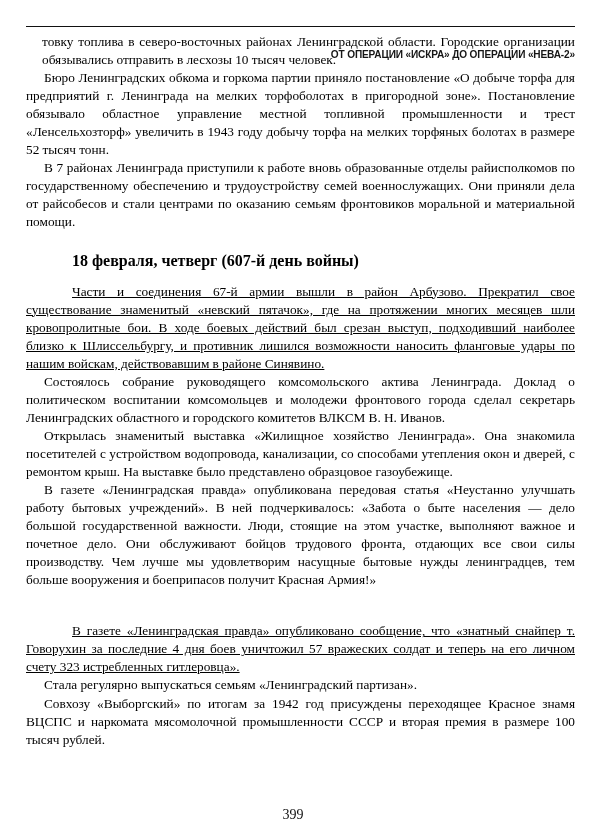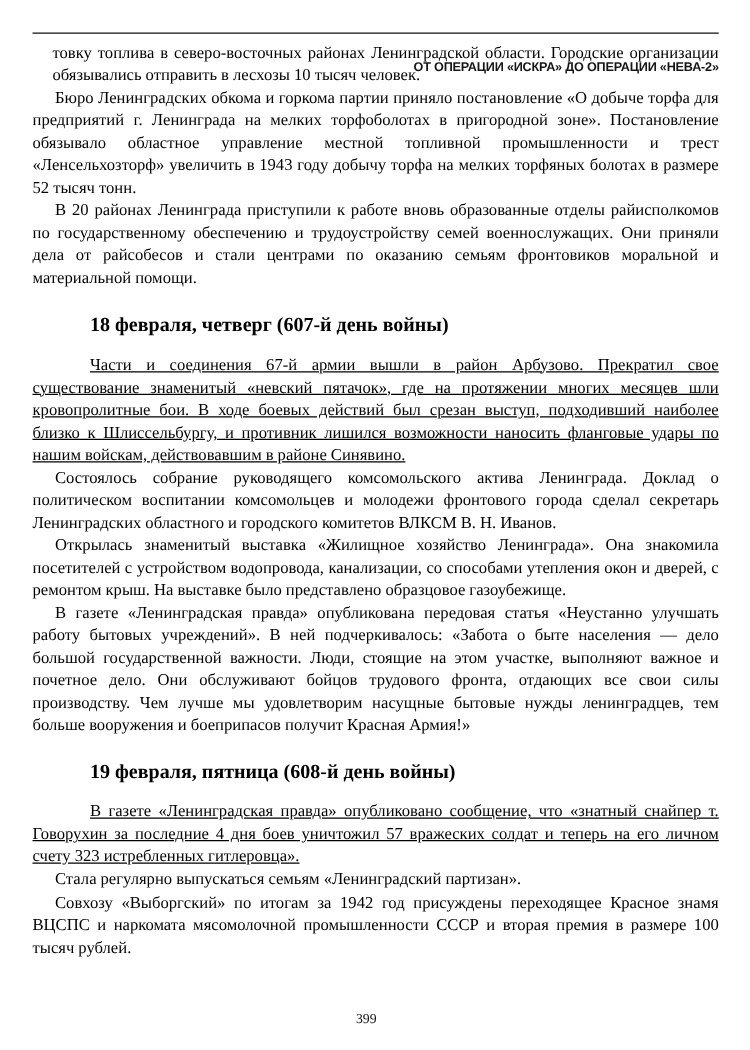--- a/index.html
+++ b/index.html
@@ -102,51 +102,50 @@
   .gap-before-heading { height: 20px; }
   .gap-after-heading  { height: 13px; }
 
   
   .folio {
     position: absolute;
     left: 0;
     top: 806px;
     width: 586px;
     text-align: center;
-    font-size: 11px;
+    font-size: 14px;
     line-height: 18px;
     color: #111111;
   }
 </style>
 </head>
 <body>
 
 <div class="page">
 
   <div class="running-head">ОТ ОПЕРАЦИИ «ИСКРА» ДО ОПЕРАЦИИ «НЕВА-2»</div>
 
   <div class="head-rule"></div>
 
   <div class="column">
 
     <p class="para no-indent">товку топлива в северо-восточных районах Ленинградской области. Городские организации обязывались отправить в лесхозы 10 тысяч человек.</p>
     <p class="para">Бюро Ленинградских обкома и горкома партии приняло постановление «О добыче торфа для предприятий г. Ленинграда на мелких торфоболотах в пригородной зоне». Постановление обязывало областное управление местной топливной промышленности и трест «Ленсельхозторф» увеличить в 1943 году добычу торфа на мелких торфяных болотах в размере 52 тысяч тонн.</p>
-    <p class="para">В 20 районах Ленинграда приступили к работе вновь образованные отделы райисполкомов по государственному обеспечению и трудоустройству семей военнослужащих. Они приняли дела от райсобесов и стали центрами по оказанию семьям фронтовиков моральной и материальной помощи.</p>
+    <p class="para">В 7 районах Ленинграда приступили к работе вновь образованные отделы райисполкомов по государственному обеспечению и трудоустройству семей военнослужащих. Они приняли дела от райсобесов и стали центрами по оказанию семьям фронтовиков моральной и материальной помощи.</p>
 
     <div class="gap-before-heading"></div>
     <h2 class="day-heading">18 февраля, четверг (607-й день войны)</h2>
     <div class="gap-after-heading"></div>
 
     <p class="para section-open">Части и соединения 67-й армии вышли в район Арбузово. Прекратил свое существование знаменитый «невский пятачок», где на протяжении многих месяцев шли кровопролитные бои. В ходе боевых действий был срезан выступ, подходивший наиболее близко к Шлиссельбургу, и противник лишился возможности наносить фланговые удары по нашим войскам, действовавшим в районе Синявино.</p>
     <p class="para">Состоялось собрание руководящего комсомольского актива Ленинграда. Доклад о политическом воспитании комсомольцев и молодежи фронтового города сделал секретарь Ленинградских областного и городского комитетов ВЛКСМ В. Н. Иванов.</p>
     <p class="para">Открылась знаменитый выставка «Жилищное хозяйство Ленинграда». Она знакомила посетителей с устройством водопровода, канализации, со способами утепления окон и дверей, с ремонтом крыш. На выставке было представлено образцовое газоубежище.</p>
     <p class="para">В газете «Ленинградская правда» опубликована передовая статья «Неустанно улучшать работу бытовых учреждений». В ней подчеркивалось: «Забота о быте населения — дело большой государственной важности. Люди, стоящие на этом участке, выполняют важное и почетное дело. Они обслуживают бойцов трудового фронта, отдающих все свои силы производству. Чем лучше мы удовлетворим насущные бытовые нужды ленинградцев, тем больше вооружения и боеприпасов получит Красная Армия!»</p>
 
     <div class="gap-before-heading"></div>
-    <h2 class="day-heading">19 февраля, пятница (608-й день войны)</h2>
     <div class="gap-after-heading"></div>
 
     <p class="para section-open">В газете «Ленинградская правда» опубликовано сообщение, что «знатный снайпер т. Говорухин за последние 4 дня боев уничтожил 57 вражеских солдат и теперь на его личном счету 323 истребленных гитлеровца».</p>
     <p class="para">Стала регулярно выпускаться семьям «Ленинградский партизан».</p>
     <p class="para">Совхозу «Выборгский» по итогам за 1942 год присуждены переходящее Красное знамя ВЦСПС и наркомата мясомолочной промышленности СССР и вторая премия в размере 100 тысяч рублей.</p>
 
   </div>
 
   <div class="folio">399</div>
 

